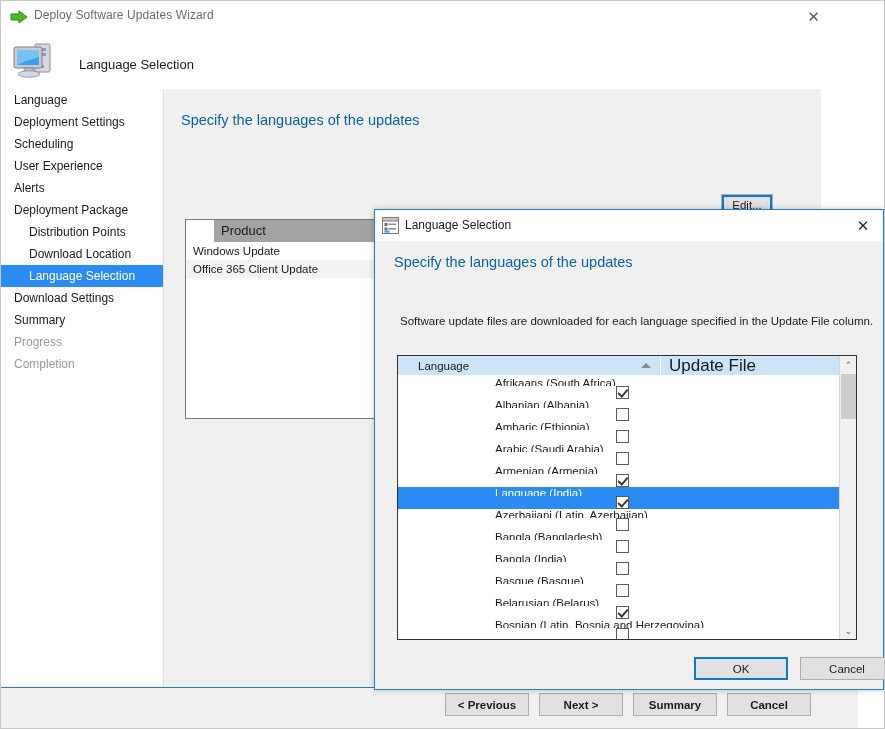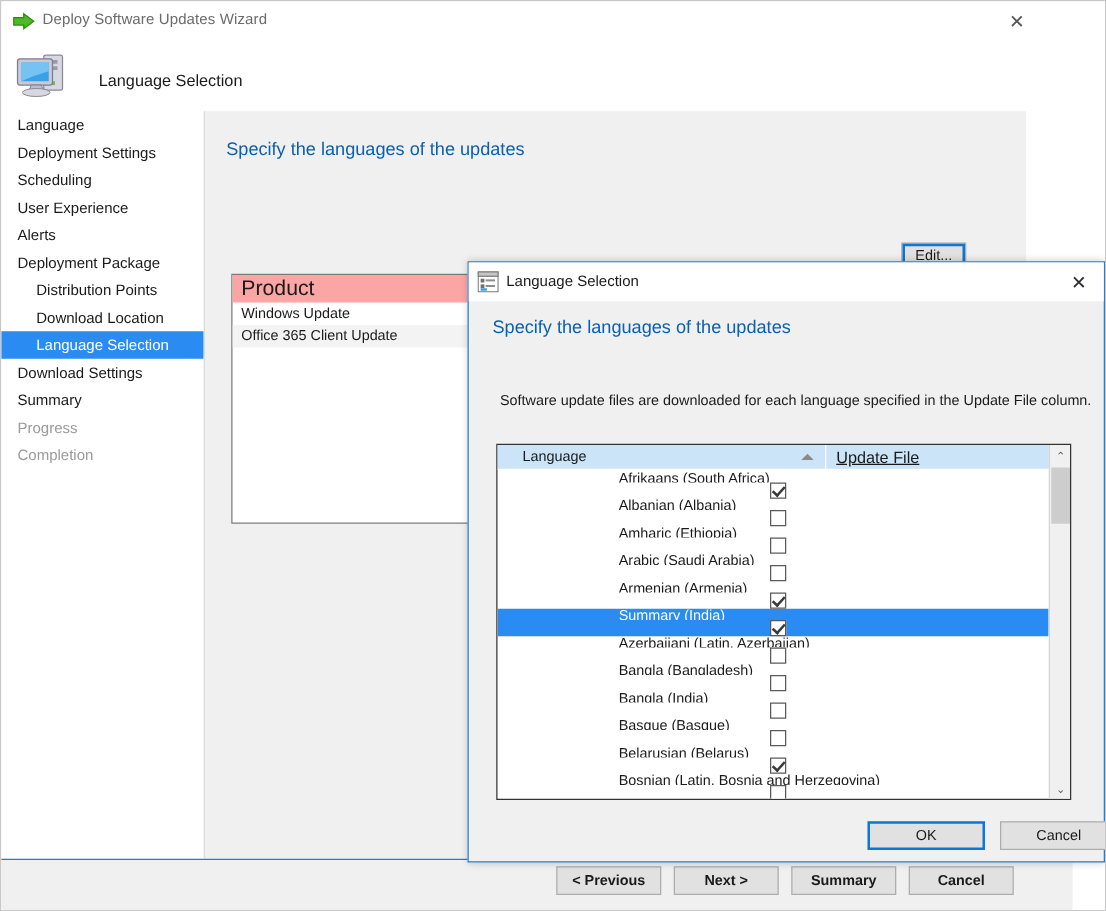--- a/index.html
+++ b/index.html
@@ -116,23 +116,24 @@
   
   .product-list {
     position: absolute; left: 21px; top: 130px;
     width: 345px; height: 200px;
     background: #ffffff;
     border: 1px solid #7a7a7a;
     overflow: hidden;
   }
   .product-head {
     height: 22px; line-height: 22px;
-    font-size: 17px; color: #1a1a1a;
+    font-size: 13px; color: #1a1a1a;
     padding-left: 7px;
-    background: #fca5a5;
+    background: #a3a3a3;
+    margin-left: 28px;
   }
   .product-row {
     height: 18px; line-height: 18px;
     font-size: 11.5px; color: #1a1a1a;
     padding-left: 7px;
     white-space: nowrap;
     cursor: default;
   }
   .product-row.alt { background: #f3f3f3; }
 
@@ -223,24 +224,23 @@
   .sort-arrow {
     position: absolute; right: 9px; top: 7px;
     width: 0; height: 0;
     border-left: 5px solid transparent;
     border-right: 5px solid transparent;
     border-bottom: 5px solid #8a8a8a;
   }
   .gh-file {
     flex: 1;
     line-height: 20px;
-    font-size: 13px; color: #1a1a1a;
+    font-size: 17px; color: #1a1a1a;
     padding-left: 8px;
     cursor: default;
-    text-decoration: underline;
   }
   .grid-body {
     position: absolute; left: 0; top: 21px;
     width: 441px; height: 262px;
     overflow: hidden;
   }
   .grow {
     display: flex;
     height: 22px;
     align-items: center;
@@ -442,21 +442,21 @@
               <span class="cbox"></span>
             </div>
           </div>
           <div class="grow">
             <div class="lname">Armenian (Armenia)</div>
             <div class="lcell">
               <span class="cbox checked"></span>
             </div>
           </div>
           <div class="grow selected">
-            <div class="lname">Summary (India)</div>
+            <div class="lname">Language (India)</div>
             <div class="lcell">
               <span class="cbox checked"></span>
             </div>
           </div>
           <div class="grow">
             <div class="lname">Azerbaijani (Latin, Azerbaijan)</div>
             <div class="lcell">
               <span class="cbox"></span>
             </div>
           </div>

